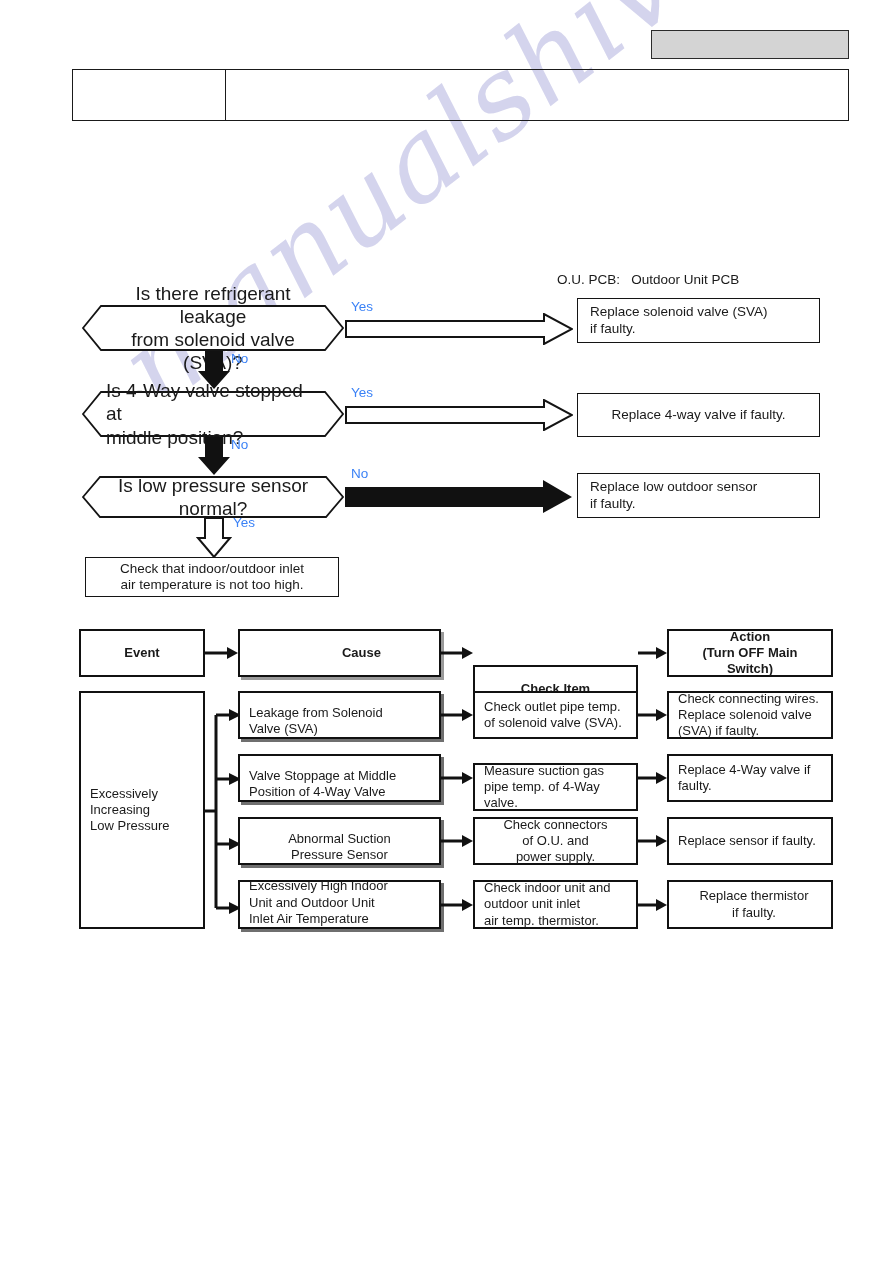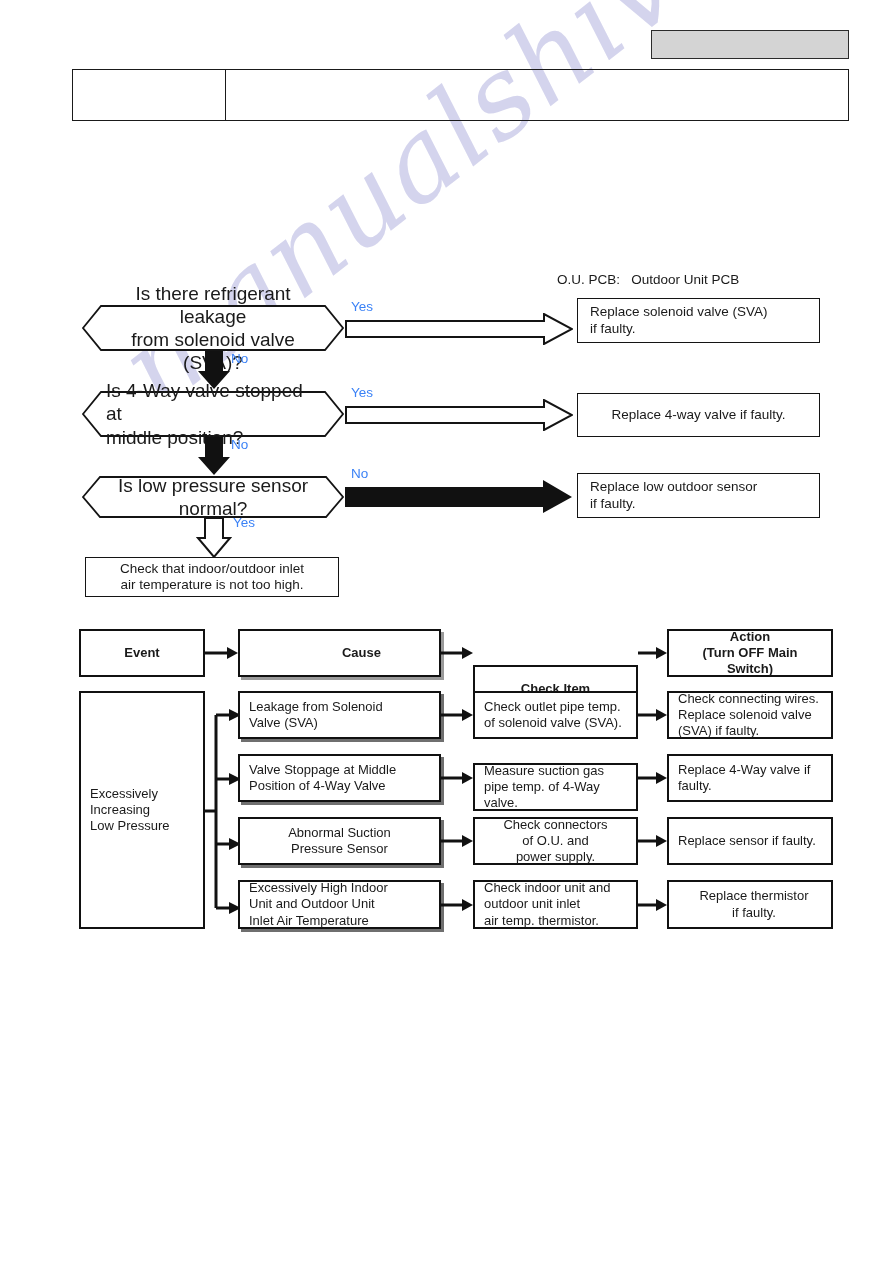--- a/index.html
+++ b/index.html
@@ -150,21 +150,21 @@
     white-space: pre-line;
   }
   .tbox .inner { padding: 0 9px; width: 100%; }
   .tbox.hdr {
     justify-content: center;
     font-weight: bold;
     font-size: 13px;
   }
   .tbox.hdr .inner { text-align: center; }
   .tbox.center .inner { text-align: center; }
-  .tbox.shadow { box-shadow: 3px 3px 0 0 #6f6f6f; }
+  .tbox.shadow { box-shadow: 3px 3px 0 0 #6f6f6f; align-items: flex-end; }
   .tbox.shadow-soft { box-shadow: 3px 3px 0 0 #9a9a9a; }
 </style>
 </head>
 <body>
 
 <div id="page">
 
   <div class="watermark">
     <span>manualshive.com</span>
   </div>

